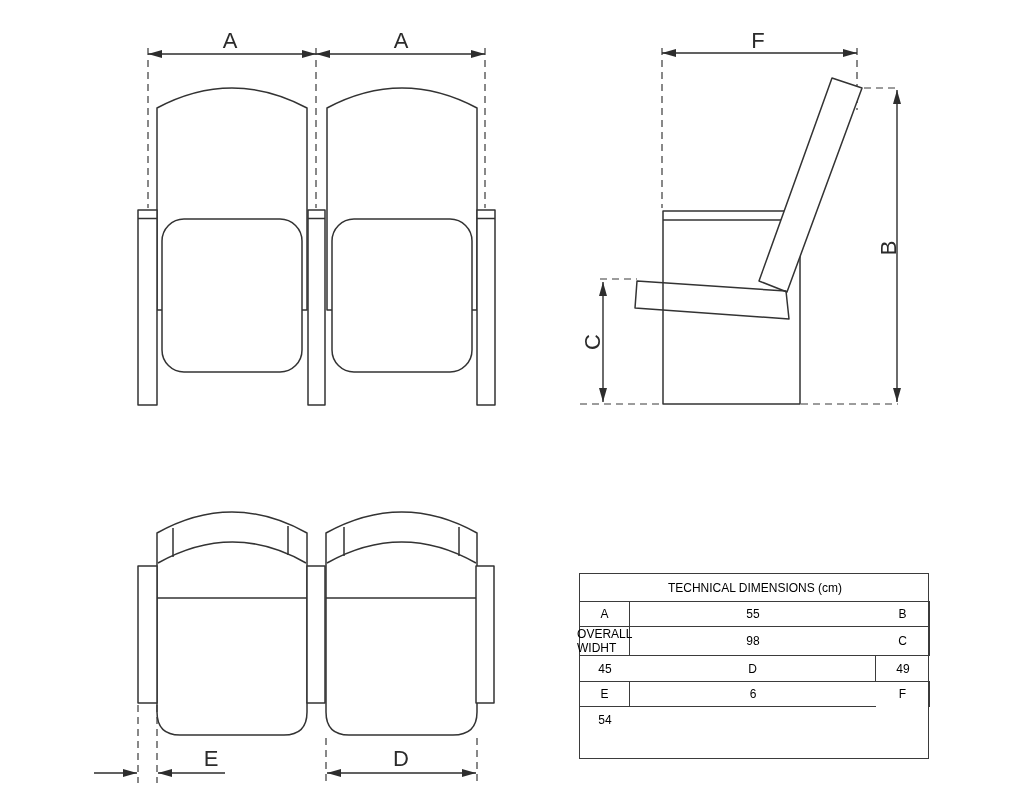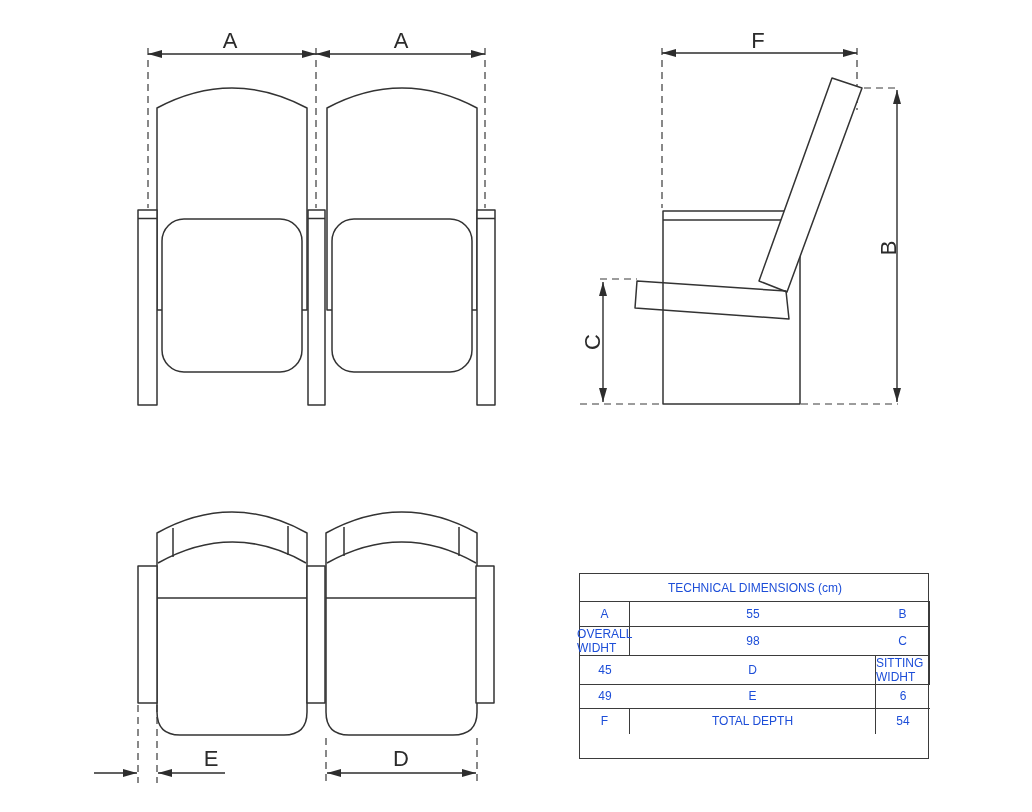--- a/index.html
+++ b/index.html
@@ -9,21 +9,21 @@
   #drawing path,#drawing line,#drawing rect{vector-effect:non-scaling-stroke;}
   .stroke{fill:none;stroke:#333333;stroke-width:1.5;stroke-linejoin:round;stroke-linecap:butt;}
   .wfill{fill:#ffffff;stroke:#333333;stroke-width:1.5;stroke-linejoin:round;}
   .dash{fill:none;stroke:#3a3a3a;stroke-width:1.2;stroke-dasharray:7 5;}
   .dim{fill:none;stroke:#2d2d2d;stroke-width:1.4;}
   .dimtext{font-family:"Liberation Sans",sans-serif;font-size:22px;fill:#2b2b2b;}
   .arrow{fill:#2d2d2d;}
   .dim-table{position:absolute;left:579px;top:573px;width:350px;height:186px;
     display:grid;grid-template-columns:50px 246px 54px;grid-template-rows:28px repeat(6,1fr);
     border:1.4px solid #3b3b3b;background:#ffffff;box-sizing:border-box;
-    font-size:12px;color:#1d4ed8;}
+    font-size:12px;color:#000000;}
   .dim-table .hdr{grid-column:1/4;display:flex;align-items:center;justify-content:center;
     border-bottom:1px solid #3b3b3b;}
   .cell{display:flex;align-items:center;justify-content:center;}
   .c1,.c2{border-right:1px solid #3b3b3b;}
   .rb{border-bottom:1px solid #3b3b3b;}
 </style>
 </head>
 <body>
 
 <div id="stage">
@@ -117,23 +117,21 @@
     <div class="cell rb">55</div>
 
     <div class="cell c1 rb">B</div>
     <div class="cell c2 rb">OVERALL WIDHT</div>
     <div class="cell rb">98</div>
 
     <div class="cell c1 rb">C</div>
     <div class="cell rb">45</div>
 
     <div class="cell c1 rb">D</div>
-    <div class="cell c2 rb">SITTING WIDHT</div>
     <div class="cell rb">49</div>
 
     <div class="cell c1 rb">E</div>
     <div class="cell rb">6</div>
 
     <div class="cell c1">F</div>
-    <div class="cell c2">TOTAL DEPTH</div>
     <div class="cell">54</div>
   </div>
 </div>
 
 </body></html>

